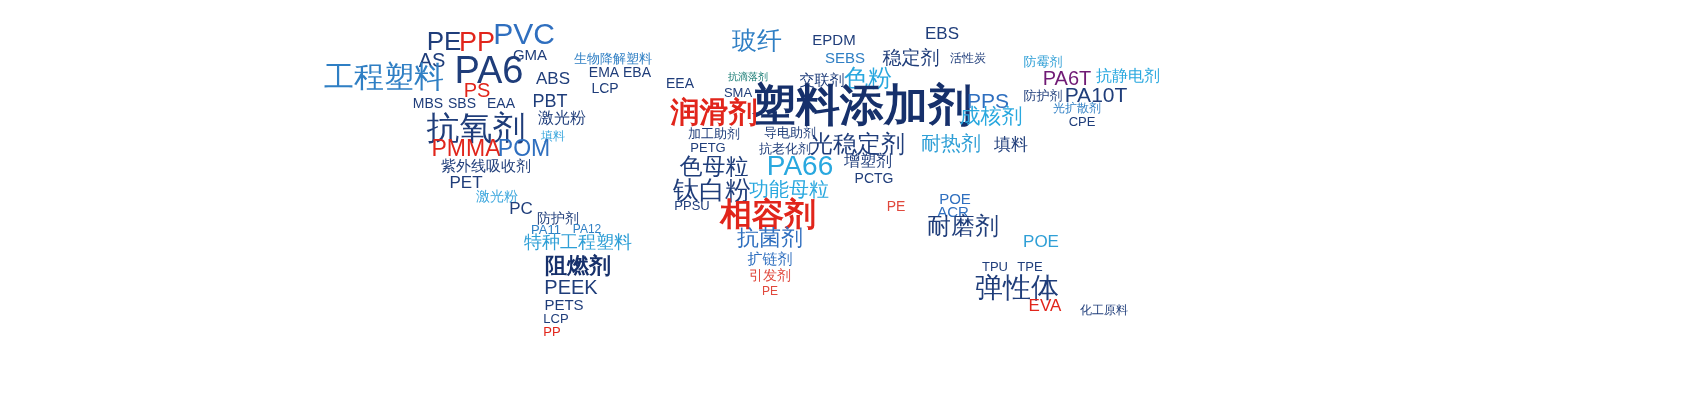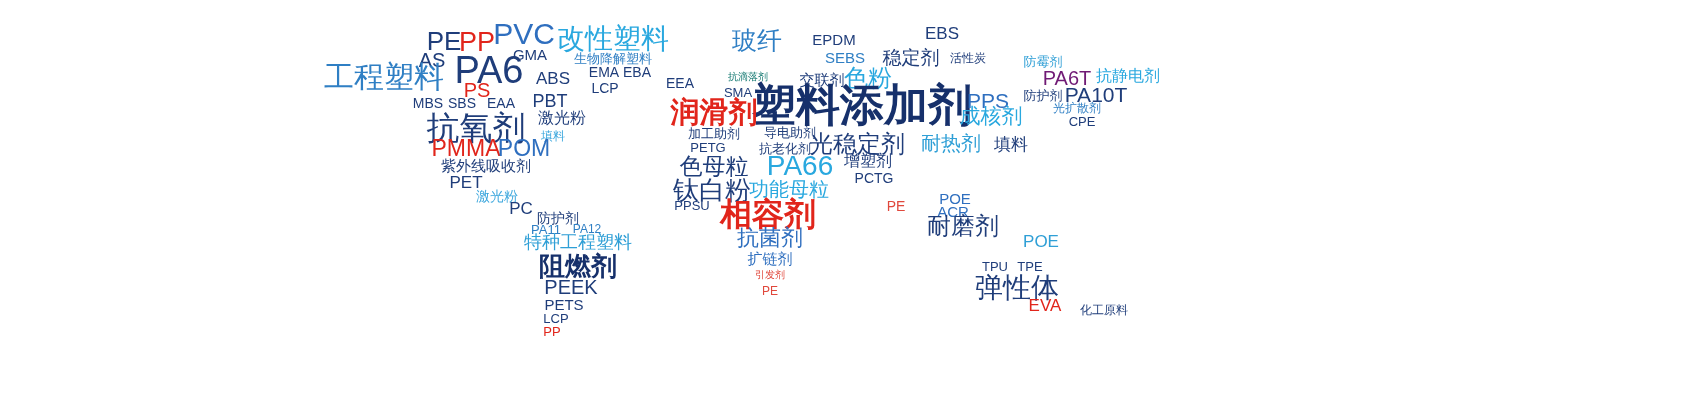--- a/index.html
+++ b/index.html
@@ -32,21 +32,20 @@
   .word.cjk    { font-family: "DejaVu Sans", "Liberation Sans", sans-serif; }
 </style>
 </head>
 <body>
 
 <div id="cloud-canvas" style="width: 1707px; height: 400px; background: rgb(255, 255, 255);">
     <span class="word latin" style="left: 444px; top: 41px; font-size: 26px; color: rgb(31, 61, 122);">PE</span>
     <span class="word latin" style="left: 477px; top: 42px; font-size: 27px; color: rgb(225, 37, 27);">PP</span>
     <span class="word latin" style="left: 524px; top: 34px; font-size: 30px; color: rgb(47, 111, 191);">PVC</span>
     <span class="word latin" style="left: 530px; top: 54px; font-size: 15px; color: rgb(31, 61, 122);">GMA</span>
-    <span class="word cjk" style="left: 613px; top: 39px; font-size: 28px; color: rgb(41, 168, 223);">改性塑料</span>
     <span class="word cjk" style="left: 613px; top: 58px; font-size: 13px; color: rgb(47, 127, 196);">生物降解塑料</span>
     <span class="word latin" style="left: 432px; top: 60px; font-size: 20px; color: rgb(31, 61, 122);">AS</span>
     <span class="word latin" style="left: 489px; top: 70px; font-size: 38px; color: rgb(31, 61, 122);">PA6</span>
     <span class="word latin" style="left: 553px; top: 78px; font-size: 17px; color: rgb(31, 61, 122);">ABS</span>
     <span class="word latin" style="left: 604px; top: 72px; font-size: 14px; color: rgb(31, 61, 122);">EMA</span>
     <span class="word latin" style="left: 637px; top: 72px; font-size: 14px; color: rgb(31, 61, 122);">EBA</span>
     <span class="word latin" style="left: 680px; top: 83px; font-size: 14px; color: rgb(31, 61, 122);">EEA</span>
     <span class="word latin" style="left: 605px; top: 88px; font-size: 14px; color: rgb(31, 61, 122);">LCP</span>
     <span class="word cjk" style="left: 384px; top: 77px; font-size: 30px; color: rgb(47, 127, 196);">工程塑料</span>
     <span class="word latin" style="left: 477px; top: 90px; font-size: 20px; color: rgb(225, 37, 27);">PS</span>
@@ -60,21 +59,21 @@
     <span class="word latin" style="left: 466px; top: 148px; font-size: 23px; color: rgb(225, 37, 27);">PMMA</span>
     <span class="word latin" style="left: 524px; top: 148px; font-size: 23px; color: rgb(47, 111, 191);">POM</span>
     <span class="word cjk" style="left: 486px; top: 166px; font-size: 15px; color: rgb(31, 61, 122);">紫外线吸收剂</span>
     <span class="word latin" style="left: 466px; top: 182px; font-size: 17px; color: rgb(31, 61, 122);">PET</span>
     <span class="word cjk" style="left: 497px; top: 196px; font-size: 14px; color: rgb(58, 166, 221);">激光粉</span>
     <span class="word latin" style="left: 521px; top: 208px; font-size: 17px; color: rgb(31, 61, 122);">PC</span>
     <span class="word cjk" style="left: 558px; top: 218px; font-size: 14px; color: rgb(31, 61, 122);">防护剂</span>
     <span class="word latin" style="left: 546px; top: 229px; font-size: 13px; color: rgb(47, 127, 196);">PA11</span>
     <span class="word latin" style="left: 587px; top: 229px; font-size: 12px; color: rgb(47, 127, 196);">PA12</span>
     <span class="word cjk" style="left: 578px; top: 242px; font-size: 18px; color: rgb(47, 159, 214);">特种工程塑料</span>
-    <span class="word cjk bold" style="left: 578px; top: 266px; font-size: 26px; color: rgb(22, 48, 107);">阻燃剂</span>
+    <span class="word cjk bold" style="left: 578px; top: 266px; font-size: 22px; color: rgb(22, 48, 107);">阻燃剂</span>
     <span class="word latin" style="left: 571px; top: 287px; font-size: 20px; color: rgb(31, 61, 122);">PEEK</span>
     <span class="word latin" style="left: 564px; top: 304px; font-size: 15px; color: rgb(31, 61, 122);">PETS</span>
     <span class="word latin" style="left: 556px; top: 318px; font-size: 13px; color: rgb(31, 61, 122);">LCP</span>
     <span class="word latin" style="left: 552px; top: 331px; font-size: 13px; color: rgb(225, 37, 27);">PP</span>
     <span class="word cjk" style="left: 757px; top: 40px; font-size: 25px; color: rgb(47, 127, 196);">玻纤</span>
     <span class="word latin" style="left: 834px; top: 39px; font-size: 15px; color: rgb(31, 61, 122);">EPDM</span>
     <span class="word latin" style="left: 942px; top: 33px; font-size: 17px; color: rgb(31, 61, 122);">EBS</span>
     <span class="word latin" style="left: 845px; top: 57px; font-size: 15px; color: rgb(47, 127, 196);">SEBS</span>
     <span class="word cjk" style="left: 911px; top: 57px; font-size: 19px; color: rgb(31, 61, 122);">稳定剂</span>
     <span class="word cjk" style="left: 968px; top: 58px; font-size: 12px; color: rgb(31, 61, 122);">活性炭</span>
@@ -110,18 +109,18 @@
     <span class="word cjk bold" style="left: 768px; top: 214px; font-size: 32px; color: rgb(225, 37, 27);">相容剂</span>
     <span class="word latin" style="left: 955px; top: 198px; font-size: 15px; color: rgb(47, 111, 191);">POE</span>
     <span class="word latin" style="left: 953px; top: 211px; font-size: 15px; color: rgb(47, 111, 191);">ACR</span>
     <span class="word latin" style="left: 896px; top: 206px; font-size: 14px; color: rgb(224, 72, 60);">PE</span>
     <span class="word cjk" style="left: 963px; top: 226px; font-size: 24px; color: rgb(31, 61, 122);">耐磨剂</span>
     <span class="word cjk" style="left: 770px; top: 238px; font-size: 22px; color: rgb(47, 111, 191);">抗菌剂</span>
     <span class="word latin" style="left: 1041px; top: 241px; font-size: 17px; color: rgb(47, 159, 214);">POE</span>
     <span class="word cjk" style="left: 770px; top: 259px; font-size: 15px; color: rgb(47, 111, 191);">扩链剂</span>
     <span class="word latin" style="left: 995px; top: 266px; font-size: 13px; color: rgb(31, 61, 122);">TPU</span>
     <span class="word latin" style="left: 1030px; top: 266px; font-size: 13px; color: rgb(31, 61, 122);">TPE</span>
-    <span class="word cjk" style="left: 770px; top: 275px; font-size: 10px; color: rgb(224, 72, 60);">引发剂</span>
+    <span class="word cjk" style="left: 770px; top: 275px; font-size: 14px; color: rgb(224, 72, 60);">引发剂</span>
     <span class="word cjk" style="left: 1017px; top: 288px; font-size: 28px; color: rgb(31, 61, 122);">弹性体</span>
     <span class="word latin" style="left: 770px; top: 291px; font-size: 12px; color: rgb(224, 72, 60);">PE</span>
     <span class="word latin" style="left: 1045px; top: 305px; font-size: 17px; color: rgb(225, 37, 27);">EVA</span>
     <span class="word cjk" style="left: 1104px; top: 310px; font-size: 12px; color: rgb(31, 61, 122);">化工原料</span>
   </div>
 
 </body></html>

